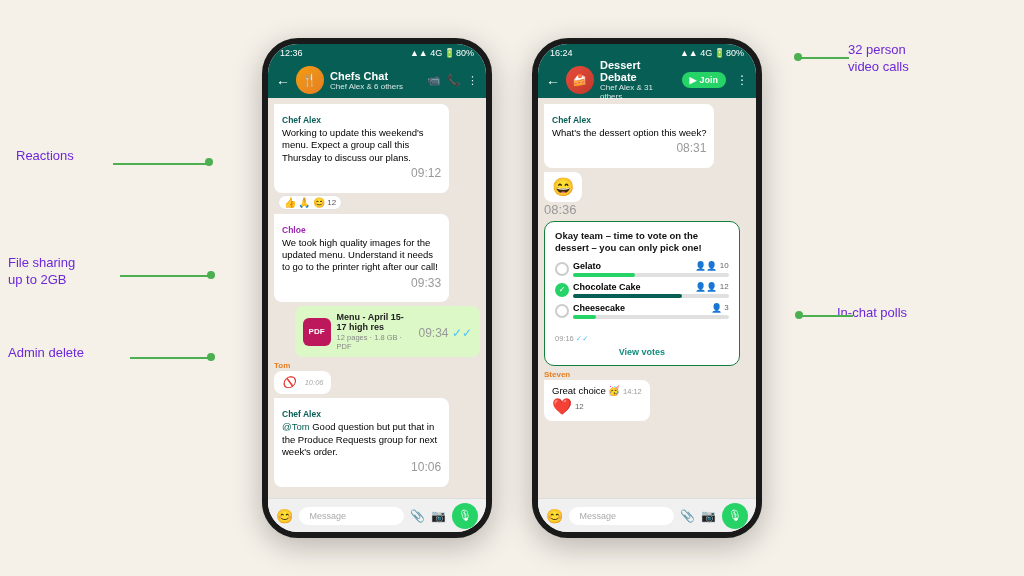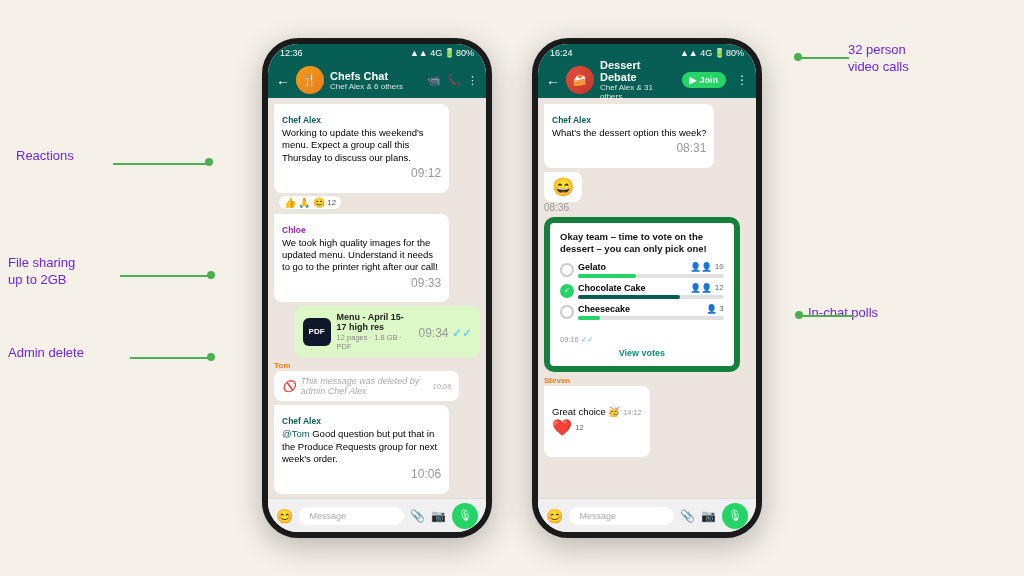--- a/index.html
+++ b/index.html
@@ -158,21 +158,21 @@
       background: #dcf8c6;
       border-radius: 8px;
       padding: 6px 8px;
       align-self: flex-end;
       max-width: 90%;
       display: flex;
       align-items: center;
       gap: 6px;
     }
     .file-icon {
-      background: #0f172a;
+      background: #be185d;
       color: #fff;
       border-radius: 6px;
       width: 28px;
       height: 28px;
       display: flex; align-items: center; justify-content: center;
       font-size: 8px;
       font-weight: 700;
       flex-shrink: 0;
     }
     .file-info { flex: 1; }
@@ -219,21 +219,21 @@
       font-size: 11px;
     }
 
     
     .poll-bubble {
       background: #fff;
       border-radius: 10px;
       padding: 8px 10px;
       align-self: flex-start;
       width: 95%;
-      border: 6px solid #15803d;
+      border: 1px solid #15803d;
     }
     .poll-header { font-size: 9.5px; font-weight: 700; color: #111; margin-bottom: 6px; line-height: 1.3; }
     .poll-circle {
       width: 14px; height: 14px;
       border-radius: 50%;
       border: 2px solid #ccc;
       flex-shrink: 0;
       display: flex; align-items: center; justify-content: center;
     }
     .poll-circle.selected {
@@ -267,21 +267,21 @@
 
     .poll-option-row {
       display: flex;
       align-items: center;
       gap: 4px;
     }
 
     .steven-bubble {
       background: #fff;
       border-radius: 8px;
-      padding: 20px 8px;
+      padding: 5px 8px;
       align-self: flex-start;
       border-top-left-radius: 0;
     }
     .heart-reaction {
       display: flex; align-items: center; gap: 3px;
       margin-top: 1px;
     }
   </style>
 </head>
 <body>
@@ -302,21 +302,21 @@
 
     <div class="annotation" style="left:8px; top:345px;">Admin delete</div>
     <div style="position:absolute; top:357px; left:130px; width:80px; height:2px; background:#4caf50;"></div>
     <div style="position:absolute; top:353px; left:207px; width:8px; height:8px; border-radius:50%; background:#4caf50;"></div>
 
     <div class="annotation" style="left:848px; top:42px; white-space:pre-line; text-align:left;">32 person
 video calls</div>
     <div style="position:absolute; top:57px; left:799px; width:50px; height:2px; background:#4caf50;"></div>
     <div style="position:absolute; top:53px; left:794px; width:8px; height:8px; border-radius:50%; background:#4caf50;"></div>
 
-    <div class="annotation" style="left:808px; top:305px;">In-chat polls</div>
+    <div class="annotation" style="left:837px; top:305px;">In-chat polls</div>
     <div style="position:absolute; top:315px; left:800px; width:53px; height:2px; background:#4caf50;"></div>
     <div style="position:absolute; top:311px; left:795px; width:8px; height:8px; border-radius:50%; background:#4caf50;"></div>
 
   </div>
 
   <div class="phone">
 
     <div class="status-bar">
       <span>12:36</span>
       <span>▲▲ 4G 🔋80%</span>
@@ -365,21 +365,20 @@
           <div class="file-name">Menu - April 15-17 high res</div>
           <div class="file-meta">12 pages · 1.8 GB · PDF</div>
         </div>
         <div class="bubble-time">09:34 <span class="tick">✓✓</span></div>
       </div>
 
       <div style="align-self:flex-start; max-width:90%;">
         <div style="font-size:8px; color:#e67e22; font-weight:700; margin-bottom:1px;">Tom</div>
         <div class="deleted-bubble">
           <span style="font-size:11px;">🚫</span>
-          <span>This message was deleted by admin Chef Alex</span>
           <span style="font-size:7.5px; color:#aaa; margin-left:4px;">10:06</span>
         </div>
       </div>
 
       <div class="bubble bubble-received">
         <div class="bubble-sender">Chef Alex</div>
         <div><span style="color:#075e54;">@Tom</span> Good question but put that in the Produce Requests group for next week's order.</div>
         <div class="bubble-time">10:06</div>
       </div>
 
@@ -424,21 +423,21 @@
     <div class="chat-body">
 
       <div class="bubble bubble-received">
         <div class="bubble-sender">Chef Alex</div>
         <div>What's the dessert option this week?</div>
         <div class="bubble-time">08:31</div>
       </div>
 
       <div style="align-self:flex-start;">
         <div style="background:#fff; border-radius:8px; padding:4px 8px; font-size:18px; border-top-left-radius:0;">😄</div>
-        <div style="font-size:10px; color:#999; text-align:left;">08:36</div>
+        <div style="font-size:13px; color:#999; text-align:left;">08:36</div>
       </div>
 
       <div class="poll-bubble">
         <div class="poll-header">Okay team – time to vote on the dessert – you can only pick one!</div>
 
         <div style="margin-bottom:5px;">
           <div class="poll-option-row">
             <div class="poll-circle"></div>
             <div style="flex:1;">
               <div style="display:flex; justify-content:space-between; align-items:center;">

